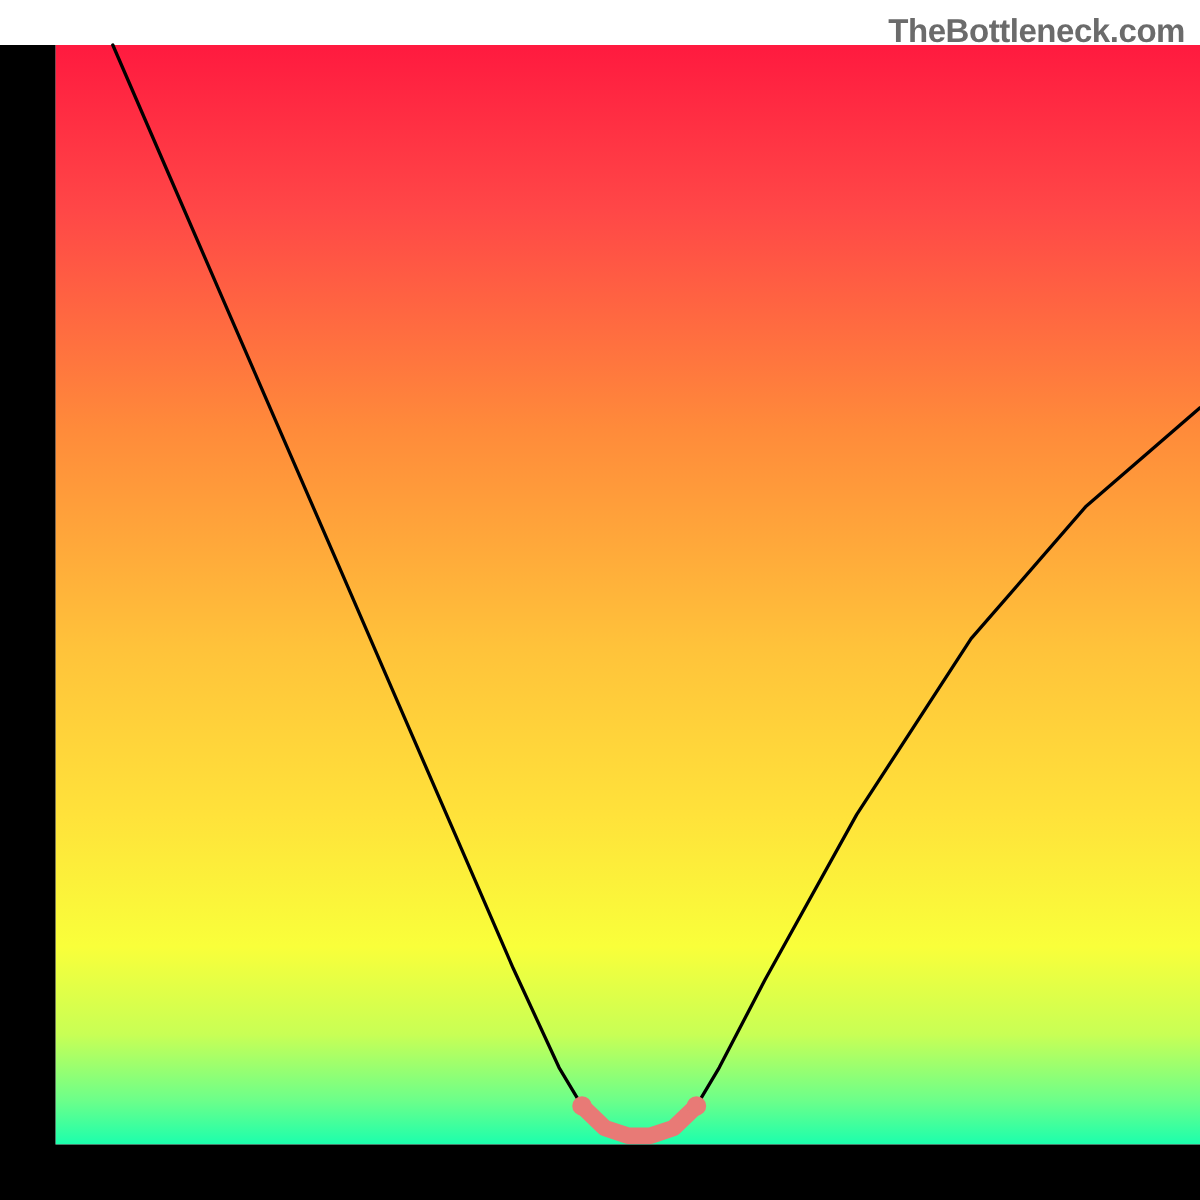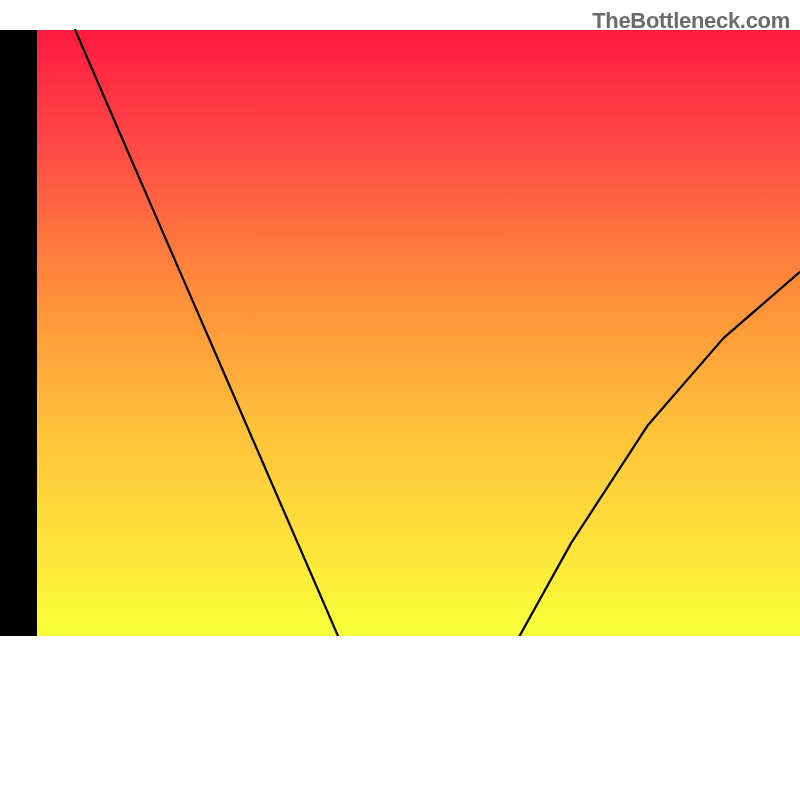--- a/index.html
+++ b/index.html
@@ -4,21 +4,21 @@
 <style>
   body {
     margin: 0;
     padding: 0;
     background: #fff;
     font-family: Arial, sans-serif;
   }
   .chart-container {
     position: relative;
     width: 800px;
-    height: 636px;
+    height: 800px;
   }
   svg {
     display: block;
   }
   .watermark {
     position: absolute;
     top: 8px;
     right: 10px;
     font-size: 22px;
     font-weight: 600;

